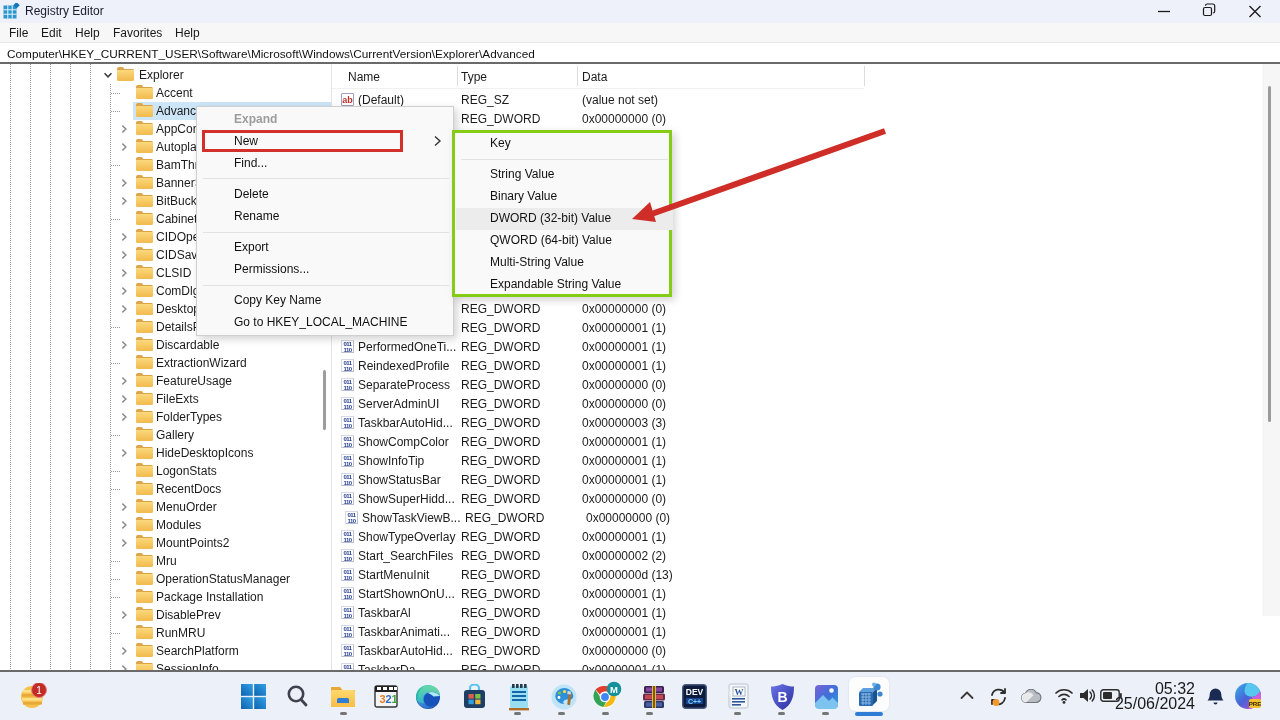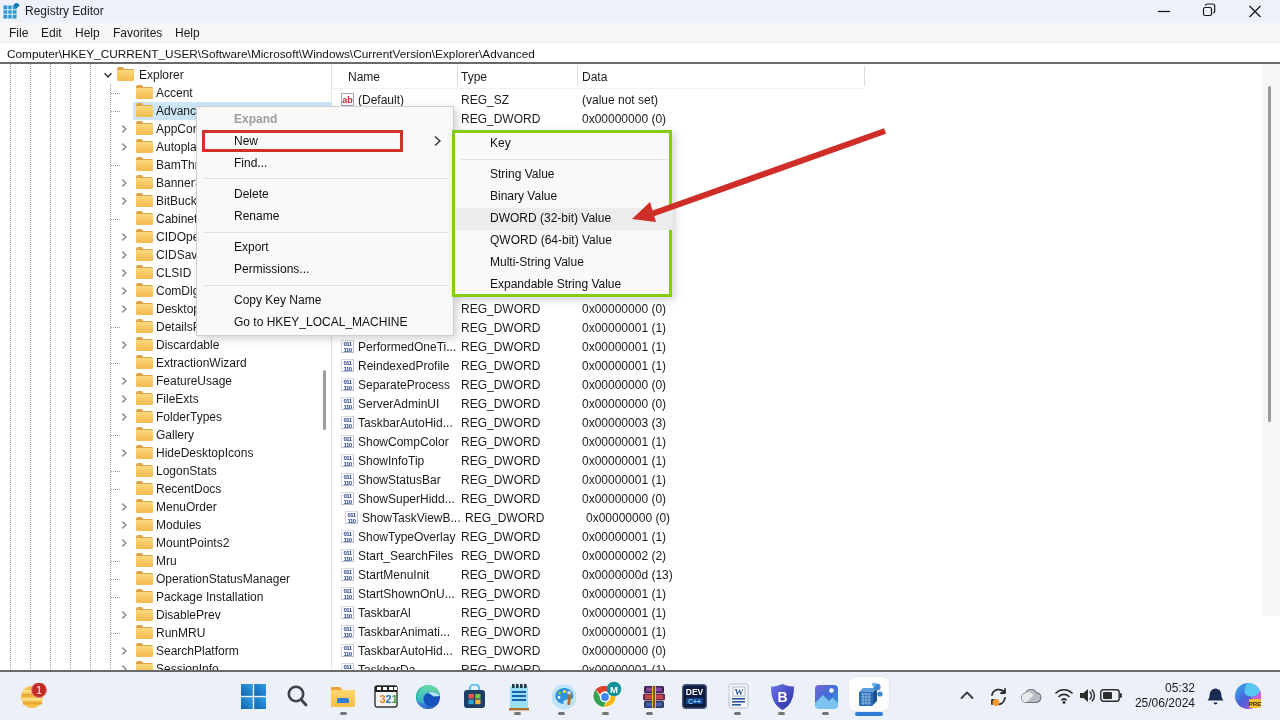--- a/index.html
+++ b/index.html
@@ -35,21 +35,21 @@
 #ctxmenu{position:absolute;left:196px;top:106px;width:258px;height:230px;background:#f9f9f9;border:1px solid #cfcfcf;box-shadow:3px 3px 8px rgba(0,0,0,.18)}
 .cmi{position:absolute;left:37px;font-size:12px;color:#111;white-space:nowrap}
 .csep{position:absolute;left:6px;width:246px;height:1px;background:#e2e2e2}
 #redbox{position:absolute;left:202px;top:130px;width:201px;height:22px;border:3.5px solid #d2302a}
 #subarrow{position:absolute;left:430px;top:134px;width:14px;height:14px}
 #submenu{position:absolute;left:452px;top:130px;width:220px;height:167px;background:#f9f9f9;border:3px solid #84cc16;box-shadow:3px 3px 8px rgba(0,0,0,.18)}
 .smi{position:absolute;left:35px;font-size:12px;color:#111;white-space:nowrap}
 #dwhl{position:absolute;left:1px;top:75px;width:217px;height:22px;background:#ececec}
 #taskbar{position:absolute;left:0;top:672px;width:1280px;height:48px;background:#ecf1f9}
 .rundash{position:absolute;top:712px;width:7px;height:3px;border-radius:2px;background:#757575}
-#clockbox{position:absolute;top:681px;right:85px;text-align:right;font-size:12px;color:#1a1a1a;line-height:15px}
+#clockbox{position:absolute;top:681px;right:85px;text-align:right;font-size:16px;color:#1a1a1a;line-height:15px}
 </style>
 </head>
 <body>
 <div id="titlebar"></div>
 <div id="title-text">Registry Editor</div>
 <svg style="position:absolute;left:3px;top:3px" width="17" height="17" viewBox="0 0 17 17">
 <rect x="0.5" y="2.5" width="13" height="13" fill="#2a95ce"></rect>
 <g stroke="#e8f6fc" stroke-width="1">
       <line x1="0.5" y1="6.8" x2="13.5" y2="6.8"></line>
       <line x1="0.5" y1="11.2" x2="13.5" y2="11.2"></line>

